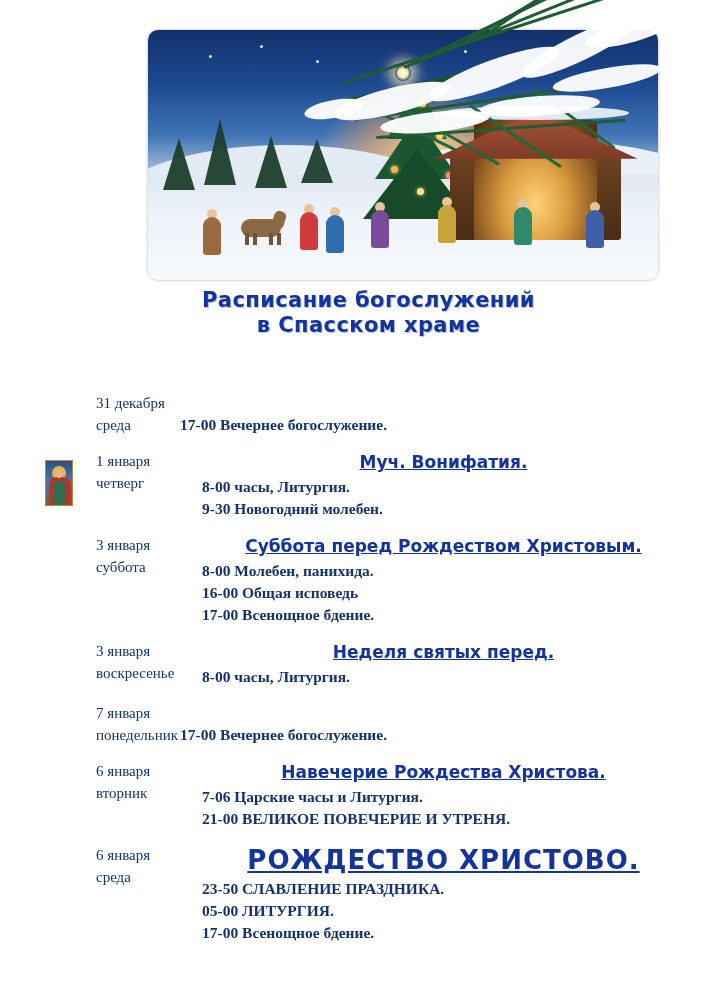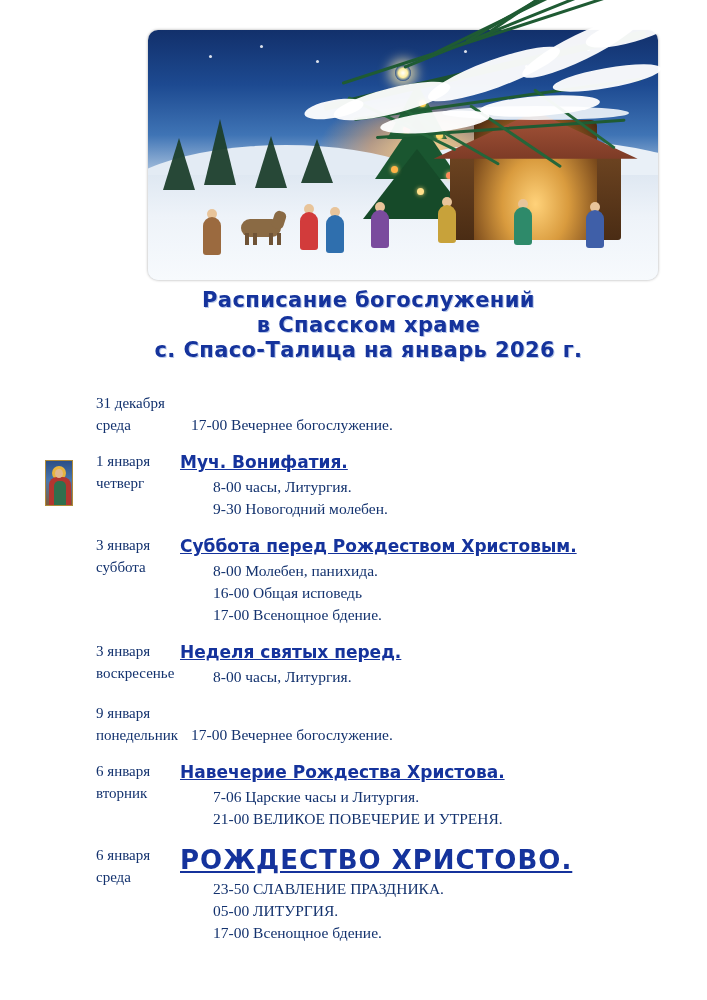--- a/index.html
+++ b/index.html
@@ -259,34 +259,34 @@
     color: #13326e;
   }
   .feast {
     font-family: "DejaVu Sans", sans-serif;
     font-weight: bold;
     font-size: 17px;
     color: #15339c;
     text-decoration: underline;
     line-height: 24px;
     margin-bottom: 2px;
+    text-align: center;
   }
   .feast.big {
     font-size: 26px;
     letter-spacing: 1px;
     line-height: 32px;
   }
   .svc {
     font-family: "Liberation Serif", serif;
-    font-weight: normal;
+    font-weight: bold;
     font-size: 15.5px;
     line-height: 22px;
     color: #13326e;
     padding-left: 22px;
-    margin-left: 11px;
   }
   .svc.nopad { padding-left: 0; }
   .icon-saint {
     position: absolute;
     left: 45px;
     top: 68px;
     width: 28px;
     height: 46px;
     border: 1px solid #b08b3a;
     background: linear-gradient(to bottom, #2b4f86 0%, #4a76ad 45%, #7f5b3a 100%);
@@ -414,21 +414,20 @@
     <div class="snowcap" style="left:96px;  top:104px; width:110px; height:20px; transform:rotate(-6deg);"></div>
     <div class="snowcap" style="left:196px; top:88px;  width:120px; height:20px; transform:rotate(-4deg);"></div>
     <div class="snowcap" style="left:268px; top:60px;  width:110px; height:20px; transform:rotate(-10deg);"></div>
     <div class="snowcap" style="left:20px;  top:92px;  width:60px;  height:18px; transform:rotate(-10deg);"></div>
   </div>
 </div>
 
 <div class="title-block">
   <div class="ln l1">Расписание богослужений</div>
   <div class="ln l2">в Спасском храме</div>
-  <div class="ln l3">с. Спасо-Талица на январь 2026 г.</div>
 </div>
 
 <div class="schedule">
 
   <div class="icon-saint">
     <div class="halo"></div>
     <div class="cloak"></div>
     <div class="robe2"></div>
     <div class="face"></div>
   </div>
@@ -474,21 +473,21 @@
       <div class="d2">воскресенье</div>
     </div>
     <div class="body-col">
       <div class="feast">Неделя святых перед.</div>
       <div class="svc">8-00  часы, Литургия.</div>
     </div>
   </div>
 
   <div class="row">
     <div class="date-col">
-      <div class="d1">9 января</div>
+      <div class="d1">7 января</div>
       <div class="d2">понедельник</div>
     </div>
     <div class="body-col">
       <div class="svc nopad" style="margin-top:22px">17-00 Вечернее богослужение.</div>
     </div>
   </div>
 
   <div class="row">
     <div class="date-col">
       <div class="d1">6 января</div>

